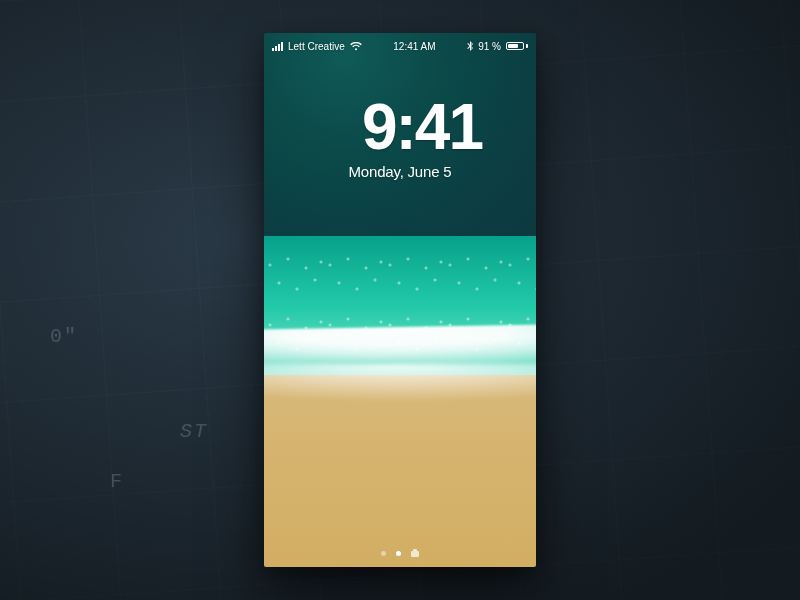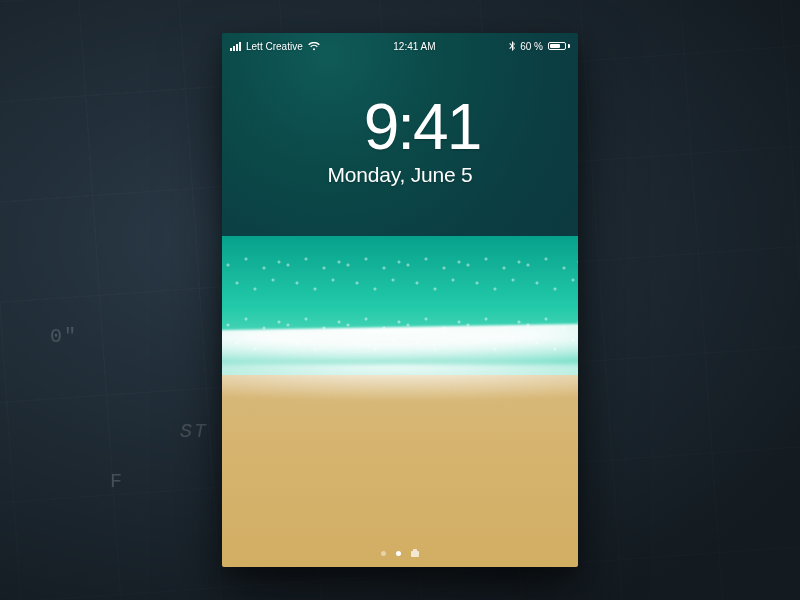--- a/index.html
+++ b/index.html
@@ -20,21 +20,21 @@
     pointer-events: none;
   }
   .stage::after {
     content:""; position:absolute; inset:0;
     background: radial-gradient(ellipse at 30% 40%, rgba(0,0,0,0) 0%, rgba(0,0,0,0.55) 85%);
     pointer-events:none;
   }
 
   .phone {
     position: absolute; left: 50%; top: 50%; transform: translate(-50%, -50%);
-    width: 356px; height: 534px;
+    width: 272px; height: 534px;
     border-radius: 2px;
     overflow: hidden;
     box-shadow: 0 30px 60px rgba(0,0,0,0.55), 0 8px 20px rgba(0,0,0,0.35);
     z-index: 5;
   }
   .wallpaper { position:absolute; inset:0; }
   .deep   { position:absolute; left:0; right:0; top:0;   height:40%; background: radial-gradient(circle at 30% 10%, #0f5a58 0%, #0b4a49 35%, #0b3e43 70%, #0d3840 100%); }
   .shallow{ position:absolute; left:0; right:0; top:38%; height:30%;
             background: linear-gradient(180deg, #129e8a 0%, #2fc7a9 45%, #6fd9c2 75%, #bfeadd 100%);
             filter: saturate(1.1); }
@@ -80,22 +80,22 @@
   .signal i { width:2px; background:#fff; display:block; }
   .signal i:nth-child(1){height:3px} .signal i:nth-child(2){height:5px}
   .signal i:nth-child(3){height:7px} .signal i:nth-child(4){height:9px}
   .wifi svg, .bt svg { display:block; }
   .battery { display:flex; align-items:center; gap:2px;}
   .battery-body { width:18px; height:8px; border:1px solid #fff; border-radius:2px; position:relative;}
   .battery-fill { position:absolute; left:1px; top:1px; bottom:1px; width:60%; background:#fff; border-radius:1px;}
   .battery-cap { width:2px; height:4px; background:#fff; border-radius:0 1px 1px 0;}
 
   .clock-block { position:absolute; top:62px; left:0; right:0; text-align:center; color:#fff; z-index:3; text-shadow:0 1px 2px rgba(0,0,0,0.25); }
-  .clock-time { font-size:64px; font-weight:400; letter-spacing:-2px; line-height:1;padding-left:44px; }
-  .clock-date { font-size:21px; font-weight:500; margin-top:4px; letter-spacing:-0.2px;}
+  .clock-time { font-size:64px; font-weight:700; letter-spacing:-2px; line-height:1;padding-left:44px; }
+  .clock-date { font-size:15px; font-weight:500; margin-top:4px; letter-spacing:-0.2px;}
 
   .page-dots { position:absolute; bottom:10px; left:0; right:0; display:flex; justify-content:center; gap:10px; z-index:3;}
   .dot { width:5px; height:5px; border-radius:50%; background:rgba(255,255,255,0.45); }
   .dot.active { background:#fff; }
   .dot.camera { width:8px; height:6px; border-radius:1px; background:rgba(255,255,255,0.7); position:relative; }
   .dot.camera::before { content:""; position:absolute; top:-2px; left:2px; width:4px; height:2px; background:rgba(255,255,255,0.7); border-radius:1px 1px 0 0;}
 
   
   .bp-label { position:absolute; color:rgba(255,255,255,0.18); font-family:"Courier New",monospace; font-size:20px; letter-spacing:2px; z-index:1; pointer-events:none;}
 </style>
@@ -133,21 +133,21 @@
             </svg>
         </span>
       </div>
       <div>12:41 AM</div>
       <div class="status-right">
         <span class="bt">
           <svg width="6" height="10" viewBox="0 0 6 10">
               <path d="M3 0v4L1 2 .3 2.7 2.6 5 .3 7.3 1 8l2-2v4l3-3-2-2 2-2-3-3zm1 2l1 1-1 1V2zm0 4l1 1-1 1V6z" fill="#fff"></path>
             </svg>
         </span>
-        <span>60 %</span>
+        <span>91 %</span>
         <span class="battery">
           <span class="battery-body">
               <span class="battery-fill"></span>
             </span>
           <span class="battery-cap"></span>
         </span>
       </div>
     </div>
 
     <div class="clock-block">

